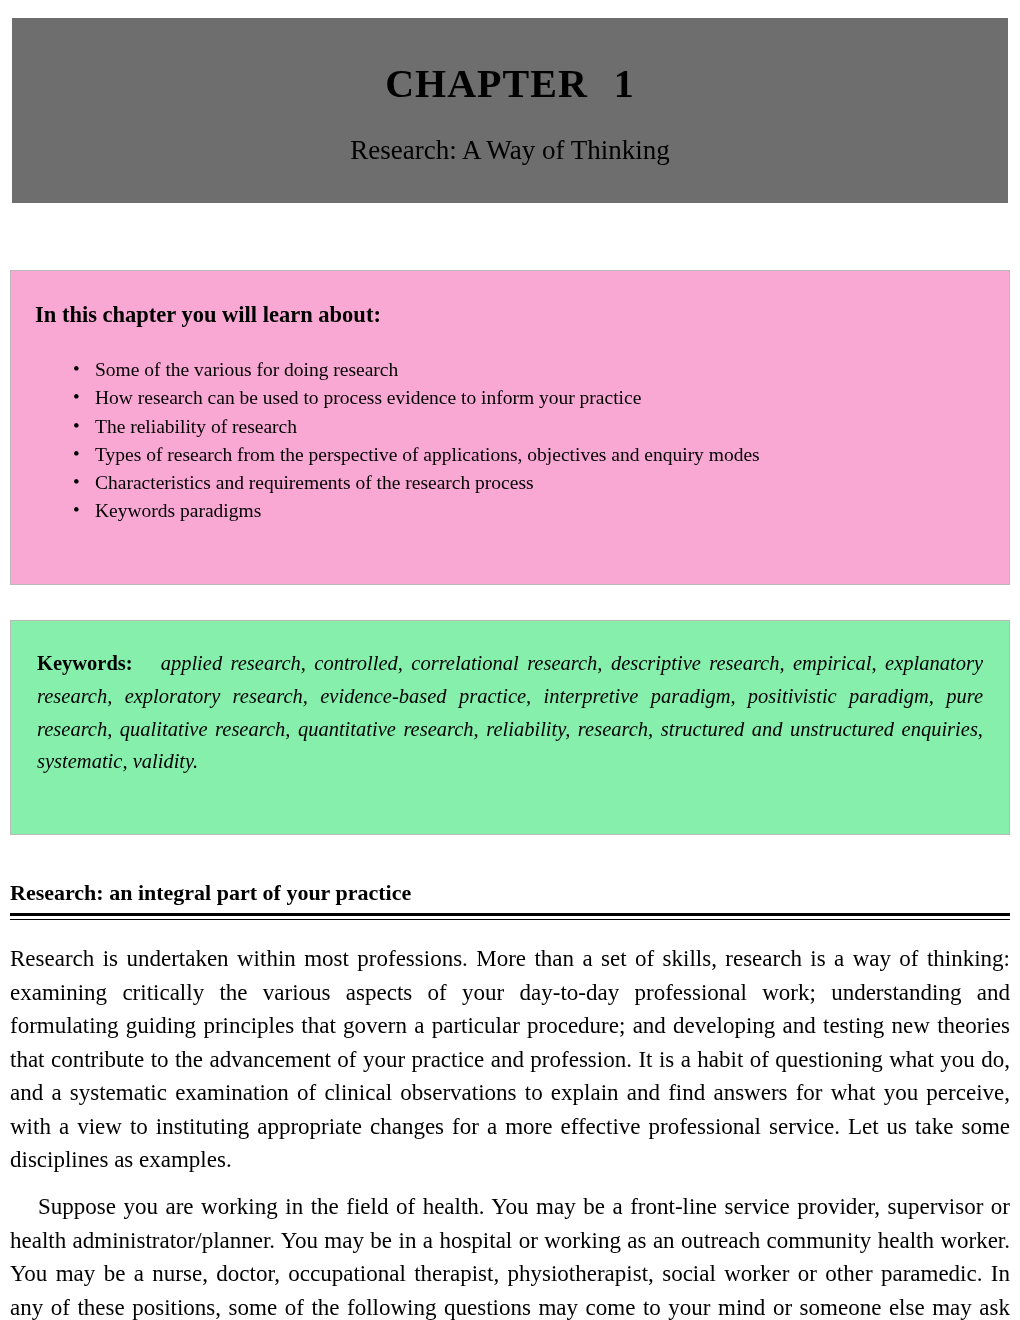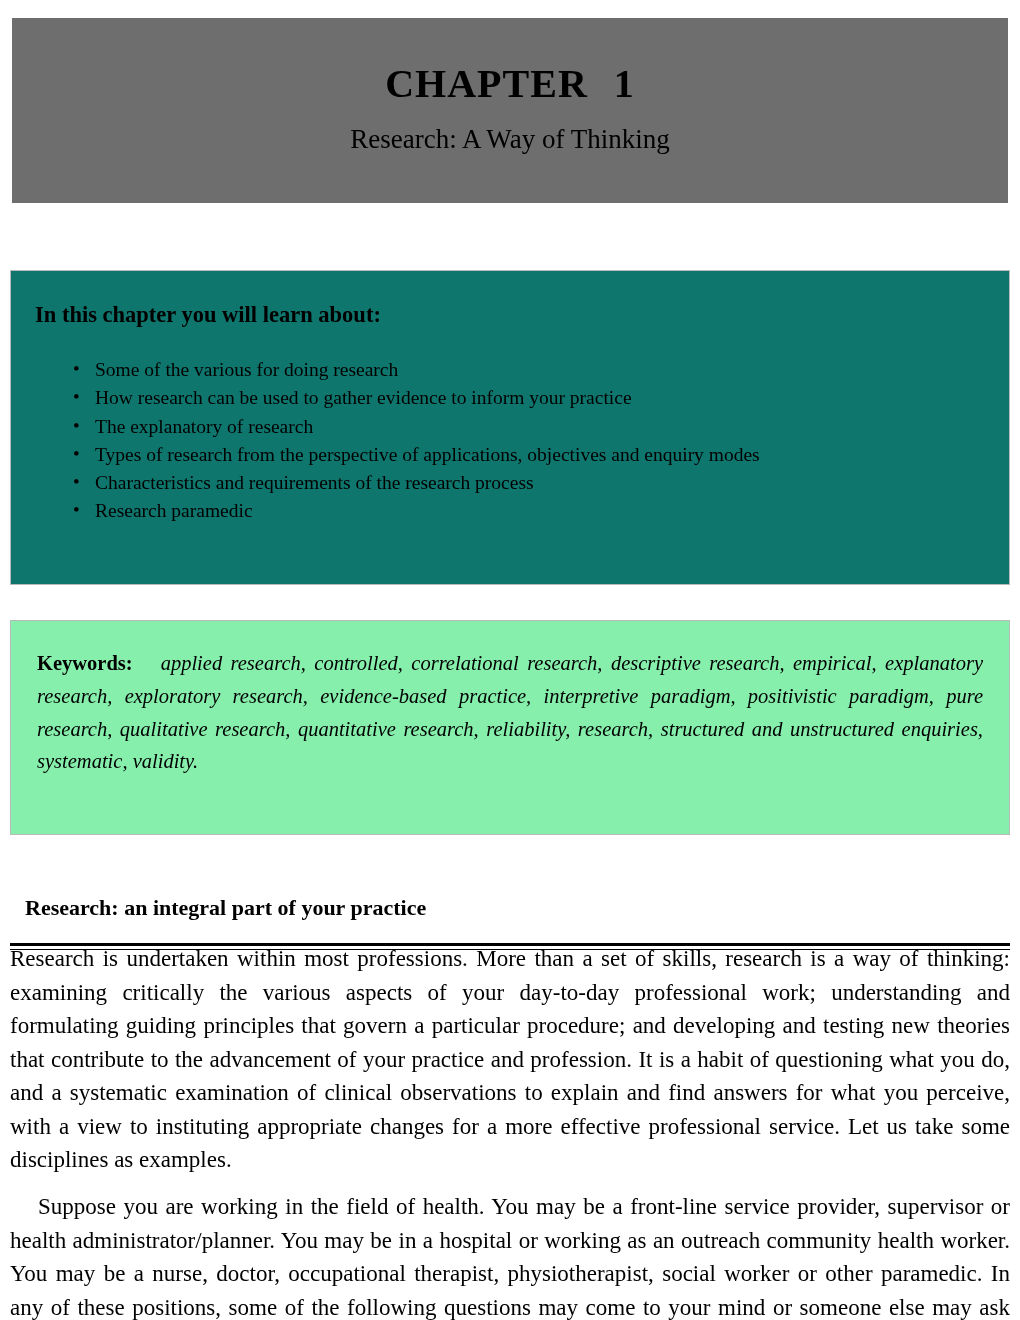--- a/index.html
+++ b/index.html
@@ -49,35 +49,35 @@
     font-size: 40px;
   }
   .chapter-num {
     display: inline-block;
     margin-left: 26px;
   }
   .chapter-subtitle {
     font-family: "Liberation Serif", serif;
     font-size: 27px;
     color: #000000;
-    margin: 1px;
+    margin: 12px;
     padding-top: 16px;
     line-height: 1.2;
   }
 
   
   .learn-box {
     position: absolute;
     left: 10px;
     top: 270px;
     width: 1000px;
     height: 315px;
     border: 1px solid #b9b9b9;
     box-sizing: border-box;
-    background: #0f766e;
+    background: #f9a8d4;
   }
   .learn-heading {
     font-weight: bold;
     font-size: 22.5px;
     margin: 0;
     padding: 30px 0 0 24px;
     line-height: 1.2;
   }
   .learn-list {
     margin: 0;
@@ -127,21 +127,21 @@
   
   .section-heading-wrap {
     position: absolute;
     left: 10px;
     top: 880px;
     width: 1000px;
   }
   .section-heading {
     font-weight: bold;
     font-size: 22px;
-    margin: 15px;
+    margin: 0;
     padding: 0 0 7px 0;
     line-height: 1.2;
   }
   .rule-thick {
     border: 0;
     border-top: 3px solid #000000;
     margin: 0;
   }
   .rule-thin {
     border: 0;
@@ -176,25 +176,25 @@
     <div class="chapter-title">
       <span class="small-caps">CHAPTER</span><span class="chapter-num">1</span>
     </div>
     <div class="chapter-subtitle">Research: A Way of Thinking</div>
   </div>
 
   <div class="learn-box">
     <div class="learn-heading">In this chapter you will learn about:</div>
     <ul class="learn-list">
       <li>Some of the various for doing research</li>
-      <li>How research can be used to gather evidence to inform your practice</li>
-      <li>The explanatory of research</li>
+      <li>How research can be used to process evidence to inform your practice</li>
+      <li>The reliability of research</li>
       <li>Types of research from the perspective of applications, objectives and enquiry modes</li>
       <li>Characteristics and requirements of the research process</li>
-      <li>Research paramedic</li>
+      <li>Keywords paradigms</li>
     </ul>
   </div>
 
   <div class="keywords-box">
     <div class="keywords-inner">
       <span class="keywords-label">Keywords:</span><span class="keywords-text">applied research, controlled, correlational research, descriptive research, empirical, explanatory research, exploratory research, evidence-based practice, interpretive paradigm, positivistic paradigm, pure research, qualitative research, quantitative research, reliability, research, structured and unstructured enquiries, systematic, validity.</span>
     </div>
   </div>
 
   <div class="section-heading-wrap">

